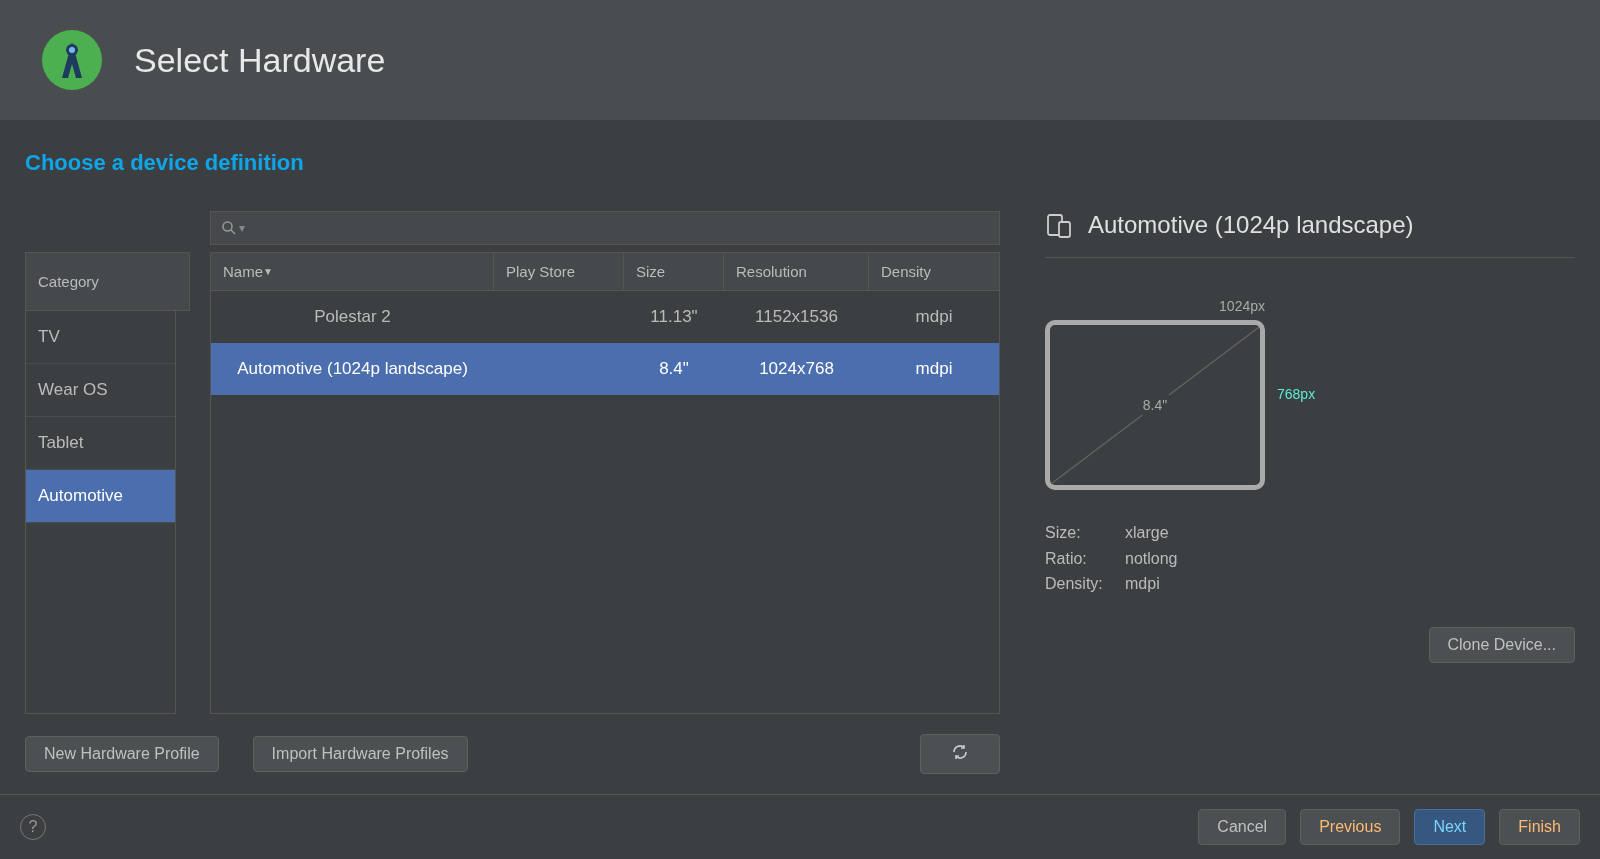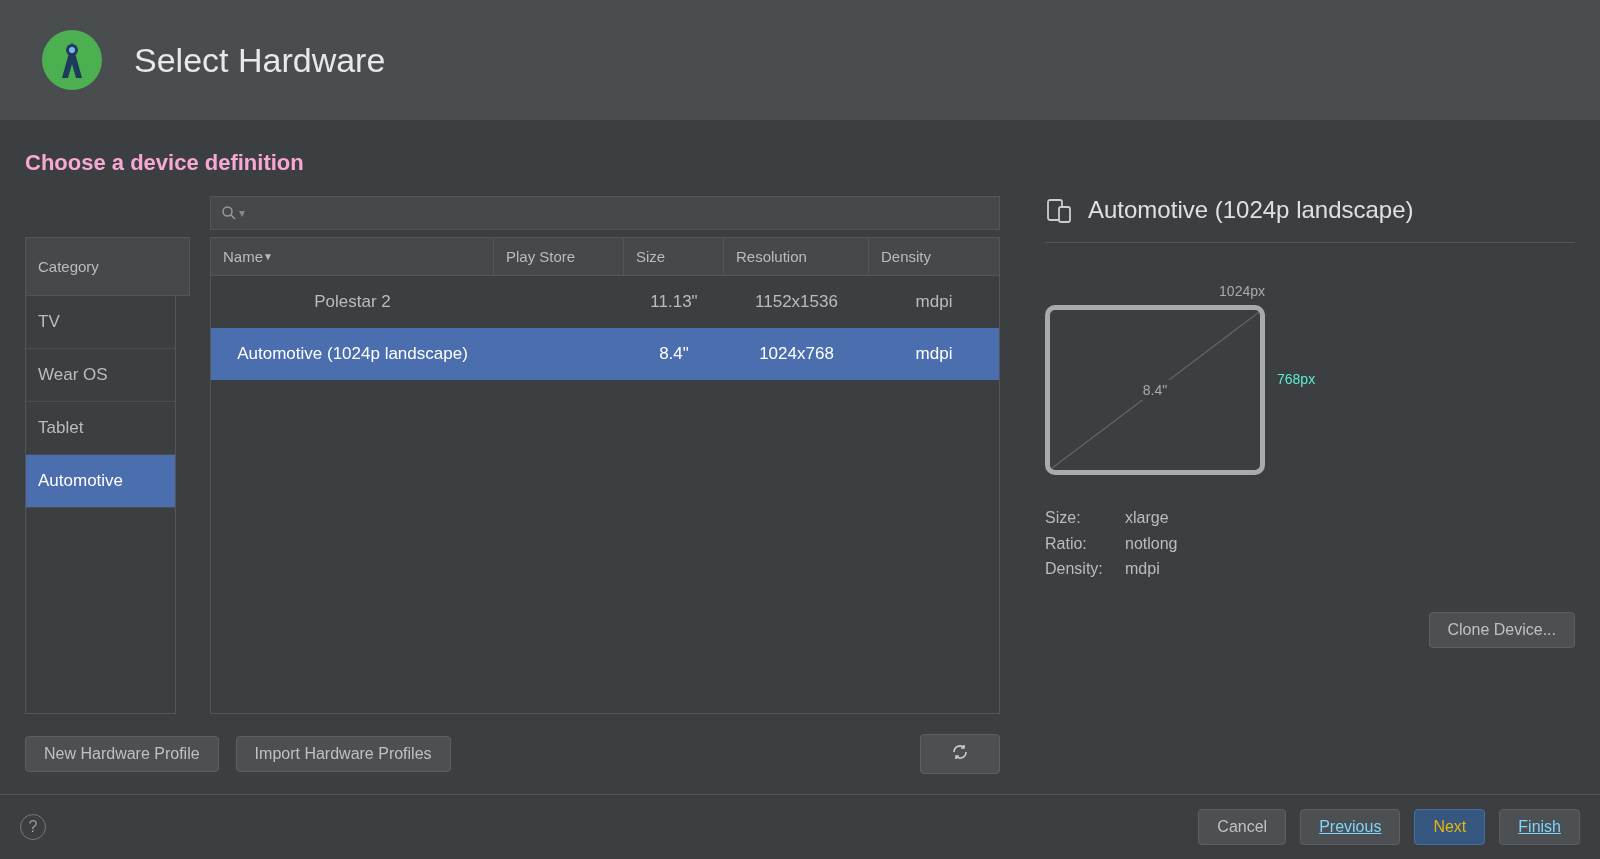--- a/index.html
+++ b/index.html
@@ -29,24 +29,24 @@
   font-size: 34px;
   font-weight: 400;
 }
 .content {
   flex: 1;
   padding: 30px 25px 20px 25px;
   display: flex;
   flex-direction: column;
 }
 .subtitle {
-  color: #f9a8d4;
+  color: #0ea5e9;
   font-size: 22px;
   font-weight: bold;
-  margin-bottom: 20px;
+  margin-bottom: 35px;
 }
 .main-area {
   display: flex;
   gap: 45px;
   flex: 1;
 }
 .left-panel { flex: 1; display: flex; flex-direction: column; }
 .search-row { display: flex; margin-bottom: 1px; }
 .category-header {
   width: 165px;
@@ -114,39 +114,38 @@
   cursor: pointer;
   text-align: center;
 }
 .tr.selected { background: #4b6eaf; color: #fff; }
 .td {
   padding: 16px 12px;
   font-size: 17px;
 }
 .buttons-row {
   display: flex;
-  gap: 17px;
+  gap: 34px;
   margin-top: 20px;
   align-items: center;
 }
 .btn {
   background: #4c5052;
   border: 1px solid #5e6060;
   color: #c0c0c0;
   padding: 8px 18px;
   font-size: 16px;
   border-radius: 4px;
   cursor: pointer;
 }
 .btn:disabled {
-  color: #7dd3fc;
+  color: #fdba74;
   cursor: default;
-  text-decoration: underline;
-}
-.btn.primary { background: #365880; border-color: #4a6ea0; color: #eab308; }
+}
+.btn.primary { background: #365880; border-color: #4a6ea0; color: #7dd3fc; }
 .btn.icon-btn { padding: 8px 30px; }
 .spacer { flex: 1; }
 .right-panel {
   width: 530px;
   padding-top: 0;
 }
 .preview-header {
   display: flex;
   align-items: center;
   gap: 15px;

